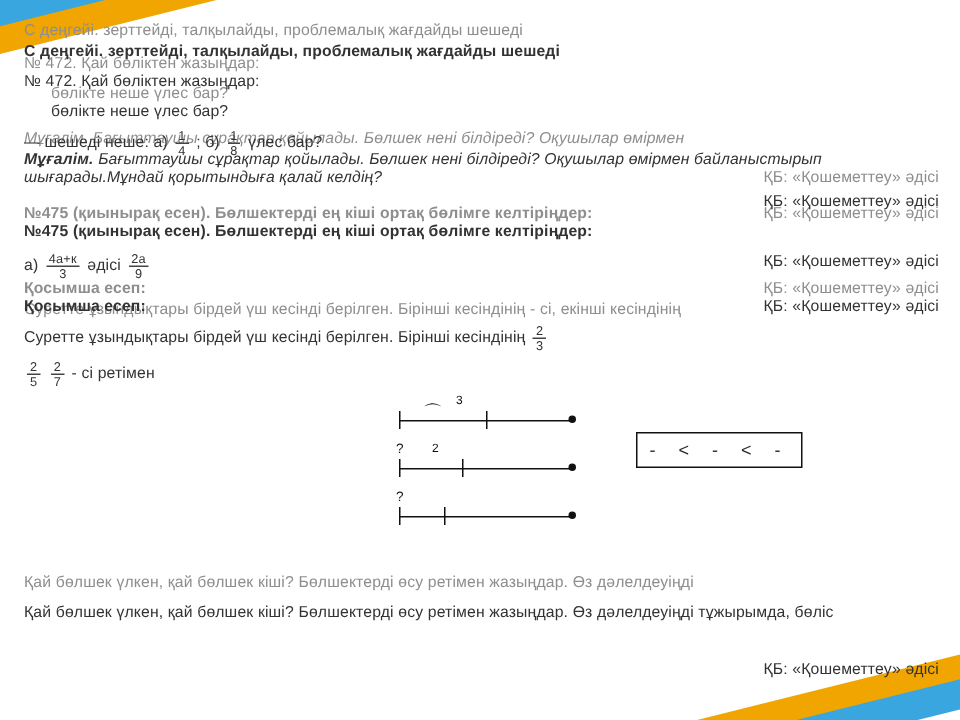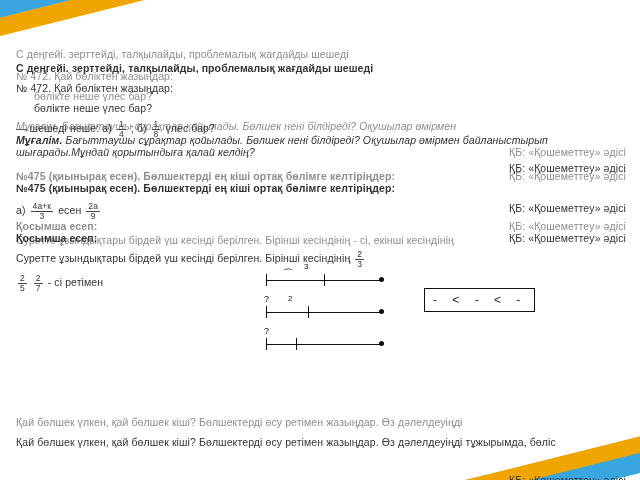--- a/index.html
+++ b/index.html
@@ -27,21 +27,21 @@
     position:absolute;right:-70px;bottom:10px;width:280px;height:16px;
     background:#f0a500;transform:rotate(-14deg);
   }
   .page{
     position:absolute;inset:0;
     padding:14px 16px 10px 16px;
     box-sizing:border-box;
     color:#2a2a2a;
   }
   .layer{
-    position:absolute;left:16px;right:14px;margin-top:34px;
+    position:absolute;left:16px;right:14px;
   }
   .lineA{font-size:10.5px;color:#333;letter-spacing:.1px;}
   .ghost{color:#8e8e8e;}
   .bold{font-weight:bold;}
   .ital{font-style:italic;}
   .ta-r{text-align:right;}
   .frac{
     display:inline-block;vertical-align:middle;text-align:center;
     font-size:8.5px;line-height:1.05;margin:0 2px;
   }
@@ -113,21 +113,21 @@
   <div class="layer lineA ta-r" style="top:128px;">ҚБ: «Қошеметтеу» әдісі</div>
 
   <div class="layer lineA bold" style="top:148px;">№475 (қиынырақ есен). Бөлшектерді ең кіші ортақ бөлімге келтіріңдер:</div>
 
   <div class="layer lineA" style="top:168px;">
     <span>а)</span>
     <span class="frac">
       <span class="num">4a+к</span>
       <span class="den">3</span>
     </span>
-    <span>есен</span>
+    <span>әдісі</span>
     <span class="frac">
       <span class="num">2a</span>
       <span class="den">9</span>
     </span>
   </div>
 
   <div class="layer lineA ta-r" style="top:168px;">ҚБ: «Қошеметтеу» әдісі</div>
 
   <div class="layer lineA bold" style="top:198px;">Қосымша есеп:</div>
 

